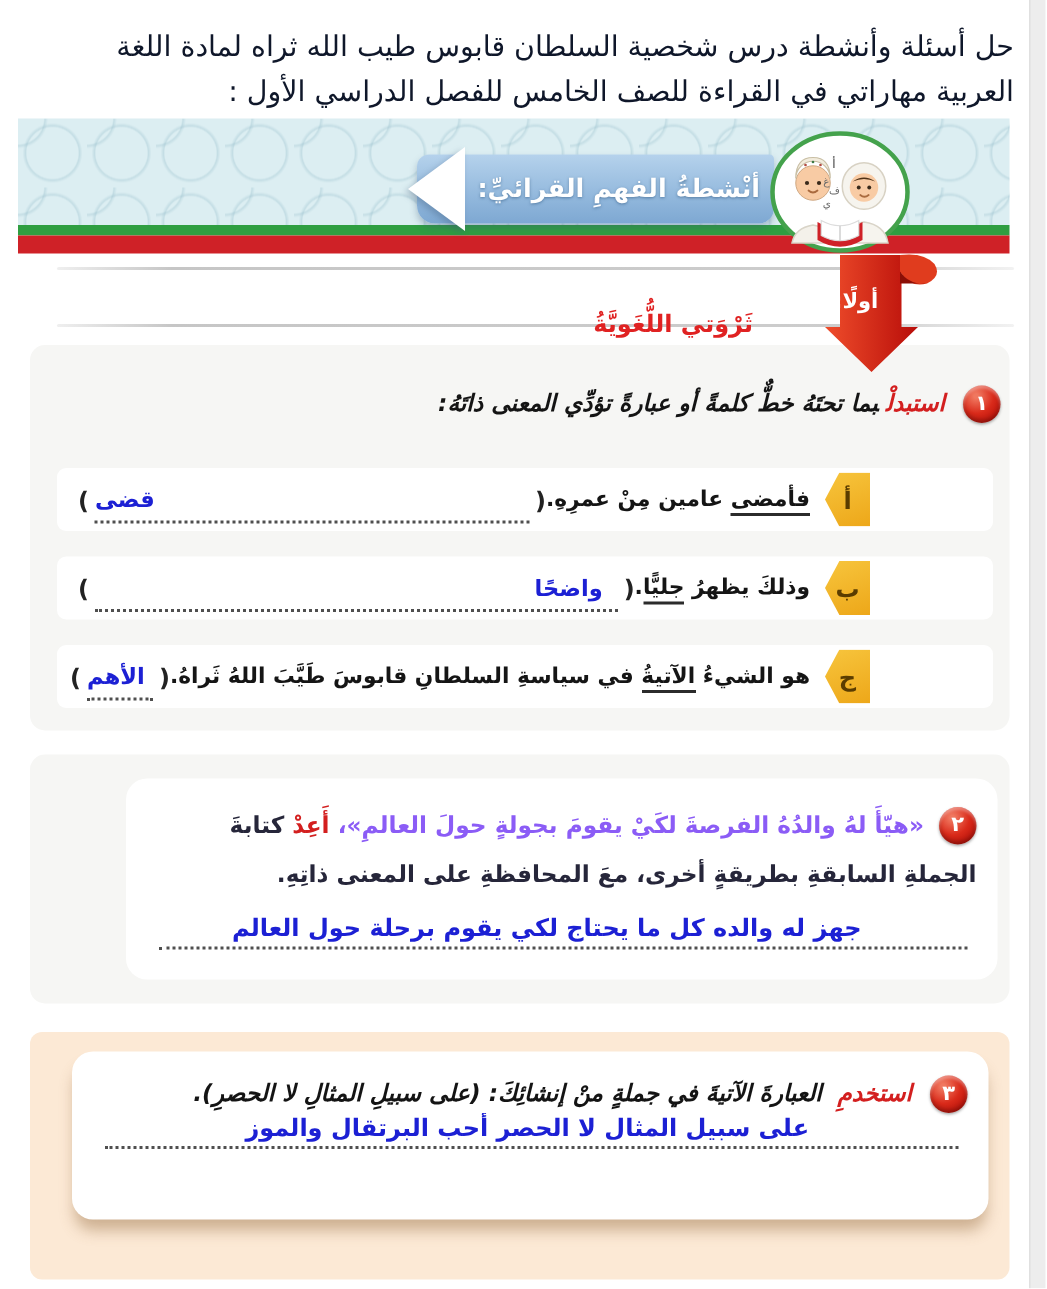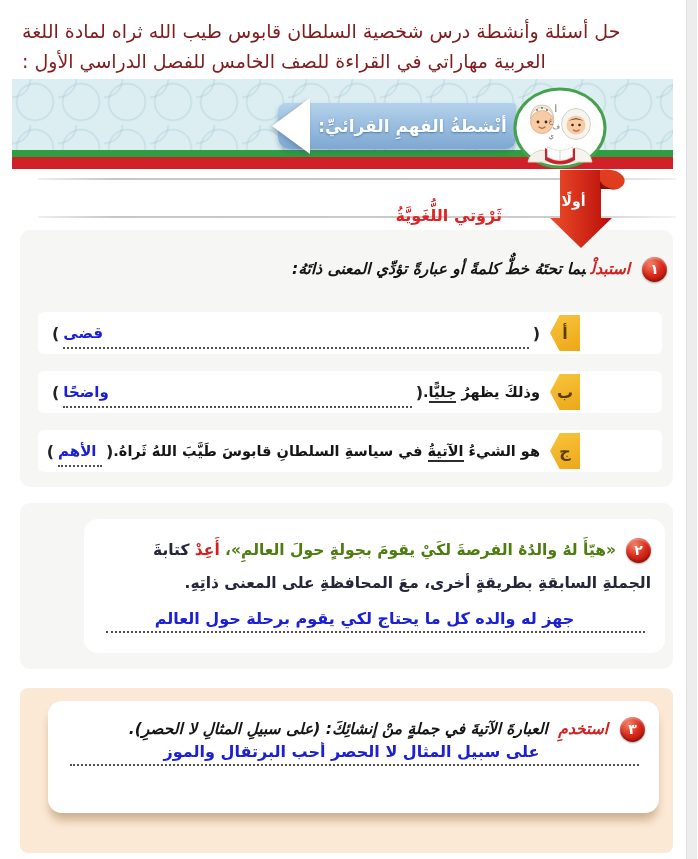--- a/index.html
+++ b/index.html
@@ -3,21 +3,21 @@
 <meta charset="utf-8">
 <style>
   html,body{margin:0;padding:0;background:#fff;}
   .page{
     position:relative;width:698px;height:859px;overflow:hidden;background:#fff;
     font-family:"DejaVu Sans",sans-serif;direction:rtl;
   }
   
   .heading{
     position:absolute;top:16px;left:22px;right:22px;
-    text-align:left;font-size:19px;line-height:30px;color:#7f1d1d;
+    text-align:right;font-size:19px;line-height:30px;color:#0f172a;
   }
   
   .banner-blue{
     position:absolute;top:79px;left:12px;width:661px;height:71px;
     background-color:#dceef2;
     background-image:
       radial-gradient(circle at 0 0, transparent 17px, rgba(150,190,203,.35) 18px, transparent 20px),
       radial-gradient(circle at 23px 23px, transparent 17px, rgba(150,190,203,.35) 18px, transparent 20px);
     background-size:46px 46px;
   }
@@ -88,30 +88,30 @@
     clip-path:polygon(32% 0, 100% 0, 100% 100%, 32% 100%, 0 50%);
     color:#5a3c00;font-weight:bold;font-size:16px;
   }
   .item-text{flex:none;font-size:14.5px;font-weight:bold;color:#151515;white-space:nowrap;}
   .underlined{border-bottom:2px solid #2b2b2b;padding-bottom:1px;}
   .paren{flex:none;font-size:16px;font-weight:bold;color:#222;}
   .blank{
     flex:1 1 auto;min-width:44px;margin:6px 4px 0 4px;height:24px;line-height:20px;
     border-bottom:2px dotted #4f4f4f;text-align:left;font-size:15px;overflow:hidden;
   }
-  .blank.align-start{text-align:left;padding-right:10px;}
+  .blank.align-start{text-align:right;padding-right:10px;}
   
   .panel-q2{
     position:absolute;top:503px;left:20px;width:653px;height:166px;
     background:#f6f6f4;border-radius:10px;
   }
   .card{position:absolute;background:#fff;border-radius:14px;box-sizing:border-box;}
   .card-q2{top:16px;left:64px;right:8px;bottom:16px;padding:15px 14px 10px 16px;}
   .q2-text{font-size:15.5px;font-weight:bold;line-height:33px;text-align:right;color:#26263a;}
-  .q2-text .navy{color:#4d7c0f;margin-top:12px;}
+  .q2-text .navy{color:#8b5cf6;margin-top:12px;}
   .float-badge{float:right;margin-left:10px;margin-top:4px;}
   .answer-line{
     margin:9px 6px 0 6px;border-bottom:2px dotted #4f4f4f;
     text-align:center;padding:0 22px 3px 0;font-size:16px;white-space:nowrap;overflow:hidden;
   }
   
   .panel-q3{
     position:absolute;top:688px;left:20px;width:653px;height:165px;
     background:#fce9d5;border-radius:8px;
   }
@@ -195,20 +195,21 @@
   <div class="section-title-red">ثَرْوَتي اللُّغَويَّةُ</div>
 
   <section class="panel-q1">
     <div class="q-header">
       <span class="num-badge">١</span>
       <p class="q-stem"><span class="red-word">استبدلْ</span><span>بما تحتَهُ خطٌّ كلمةً أو عبارةً تؤدِّي المعنى ذاتَهُ:</span></p>
     </div>
 
     <div class="item-row r1">
       <span class="tag-badge">أ</span>
+      <span class="item-text"><span></span><span class="underlined">فأمضى</span><span> عامين مِنْ عمرِهِ. </span></span>
       <span class="paren">(</span>
       <span class="blank"><span class="answer-text">قضى</span></span>
       <span class="paren">)</span>
     </div>
 
     <div class="item-row r2">
       <span class="tag-badge">ب</span>
       <span class="item-text"><span>وذلكَ يظهرُ </span><span class="underlined">جليًّا</span><span>. </span></span>
       <span class="paren">(</span>
       <span class="blank align-start"><span class="answer-text">واضحًا</span></span>

